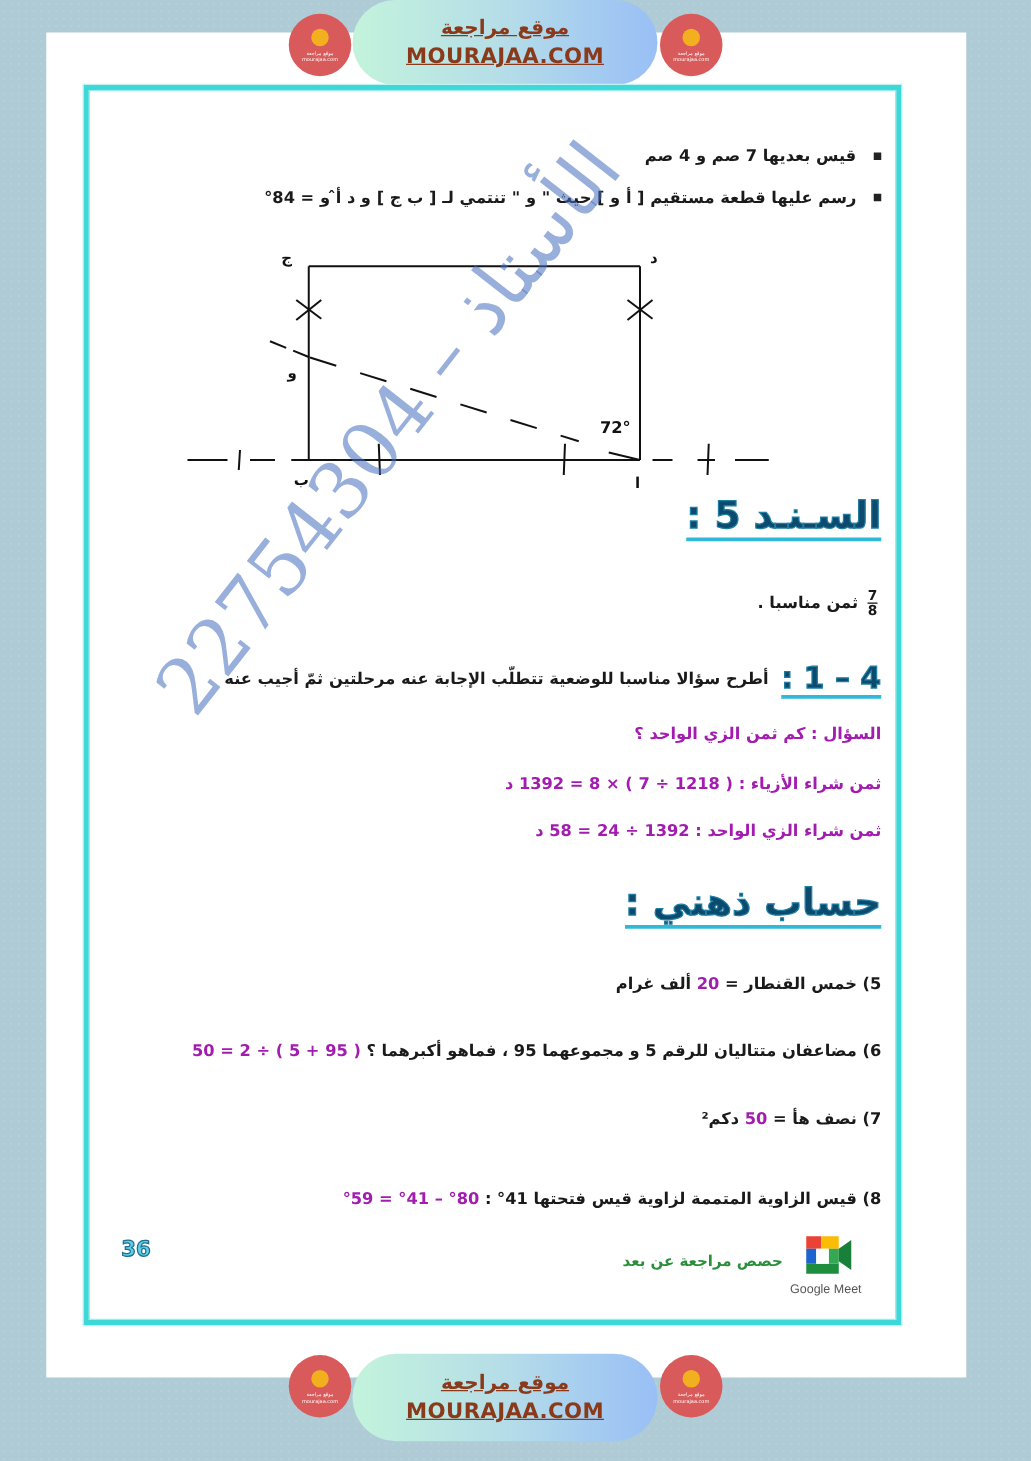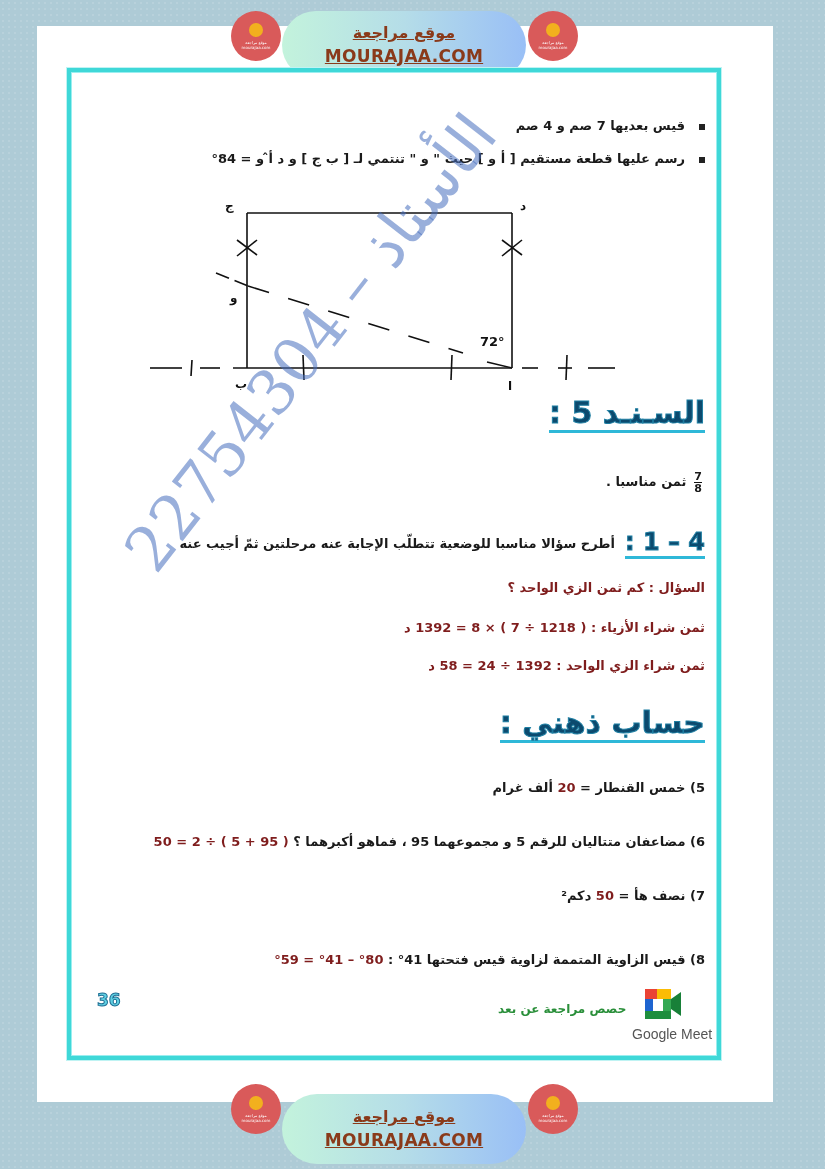--- a/index.html
+++ b/index.html
@@ -20,21 +20,21 @@
     border: 4px solid #3fd8d8;
     box-shadow: inset 0 0 0 1px #9beef0, 0 0 0 1px #bff3f3;
     background: #fff;
   }
   
   .banner {
     position: absolute; left: 282px; width: 244px; height: 70px;
     border-radius: 35px;
     background: linear-gradient(90deg, #c3f3dc 0%, #b5dde8 50%, #99bff6 100%);
     display: flex; flex-direction: column; align-items: center; justify-content: center;
-    color: #8a3a1a; font-family: "DejaVu Sans", sans-serif; font-weight: bold; margin-top: 11px;
+    color: #8a3a1a; font-family: "DejaVu Sans", sans-serif; font-weight: bold;
   }
   .banner.top { top: 0; height: 68px; }
   .banner.bottom { top: 1083px; height: 70px; }
   .banner .ar { font-size: 16px; text-decoration: underline; line-height: 22px; }
   .banner .en { font-size: 17px; text-decoration: underline; line-height: 24px; letter-spacing: 0.3px; }
   .seal {
     position: absolute; width: 50px; height: 50px; border-radius: 50%;
     background: #d95a5a;
     display: flex; flex-direction: column; align-items: center; justify-content: center;
   }
@@ -44,38 +44,38 @@
   .seal.tr { left: 528px; top: 11px; }
   .seal.bl { left: 231px; top: 1084px; }
   .seal.br { left: 528px; top: 1084px; }
 
   .rtl { direction: rtl; unicode-bidi: embed; }
   .line {
     position: absolute; right: 120px; font-family: "DejaVu Sans", sans-serif;
     font-size: 13px; font-weight: bold; color: #1a1a1a; white-space: nowrap; text-align: right;
   }
   .bullet { display: inline-block; width: 6px; height: 6px; background: #222; margin-left: 14px; vertical-align: middle; }
-  .red { color: #7f1d1d; text-align: center; }
+  .red { color: #a21caf; text-align: center; }
   .heading {
     position: absolute; font-family: "DejaVu Sans", sans-serif; font-weight: bold;
     color: #0c4a6e; -webkit-text-stroke: 1px #1f7fa3;
     border-bottom: 3px solid #2fb8d8; padding-bottom: 0px; white-space: nowrap;
   }
   .h-sanad { right: 120px; top: 395px; font-size: 30px; letter-spacing: 2px; }
   .h-hisab { right: 120px; top: 705px; font-size: 30px; }
   .h-41 { font-size: 24px; }
   .frac { display: inline-flex; flex-direction: column; align-items: center; vertical-align: middle; font-size: 11px; line-height: 11px; margin: 0 3px; }
   .frac .bar { width: 8px; height: 1px; background: #111; }
   .page-num {
     position: absolute; left: 97px; top: 990px; font-size: 17px; font-weight: bold;
     color: #5fd0e3; -webkit-text-stroke: 1px #1f6e93; font-family: "DejaVu Sans", sans-serif;
   }
   .meet-text { position: absolute; left: 498px; top: 1002px; font-size: 12px; color: #2a8f3a; font-weight: bold; }
   .meet-logo { position: absolute; left: 643px; top: 987px; width: 40px; height: 34px; }
-  .meet-label { position: absolute; left: 632px; top: 1026px; font-size: 14px; color: #555; font-family: "Liberation Sans", sans-serif; }
+  .meet-label { position: absolute; left: 632px; top: 1026px; font-size: 10px; color: #555; font-family: "Liberation Sans", sans-serif; }
   .watermark {
     position: absolute; left: 110px; top: 540px; transform: rotate(-52deg); transform-origin: left top;
     font-family: "DejaVu Serif", serif; font-size: 62px; color: rgba(70,110,190,0.55);
     white-space: nowrap; pointer-events: none; letter-spacing: 2px;
   }
   .diagram { position: absolute; left: 140px; top: 190px; }
 </style>
 </head>
 <body>
 

